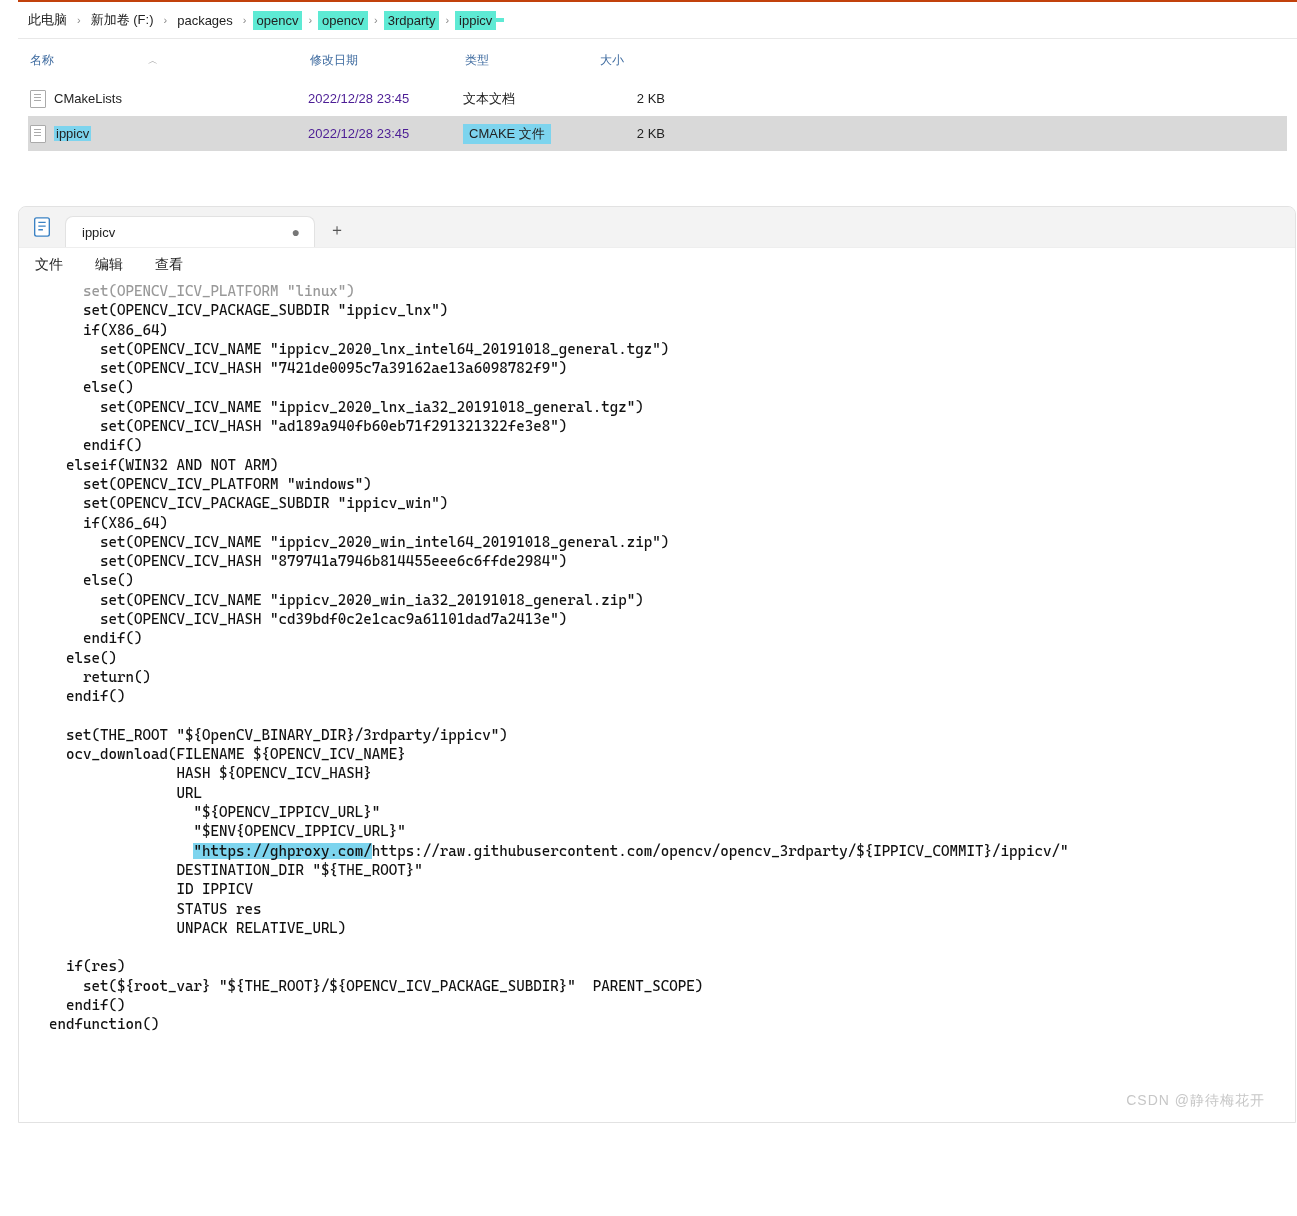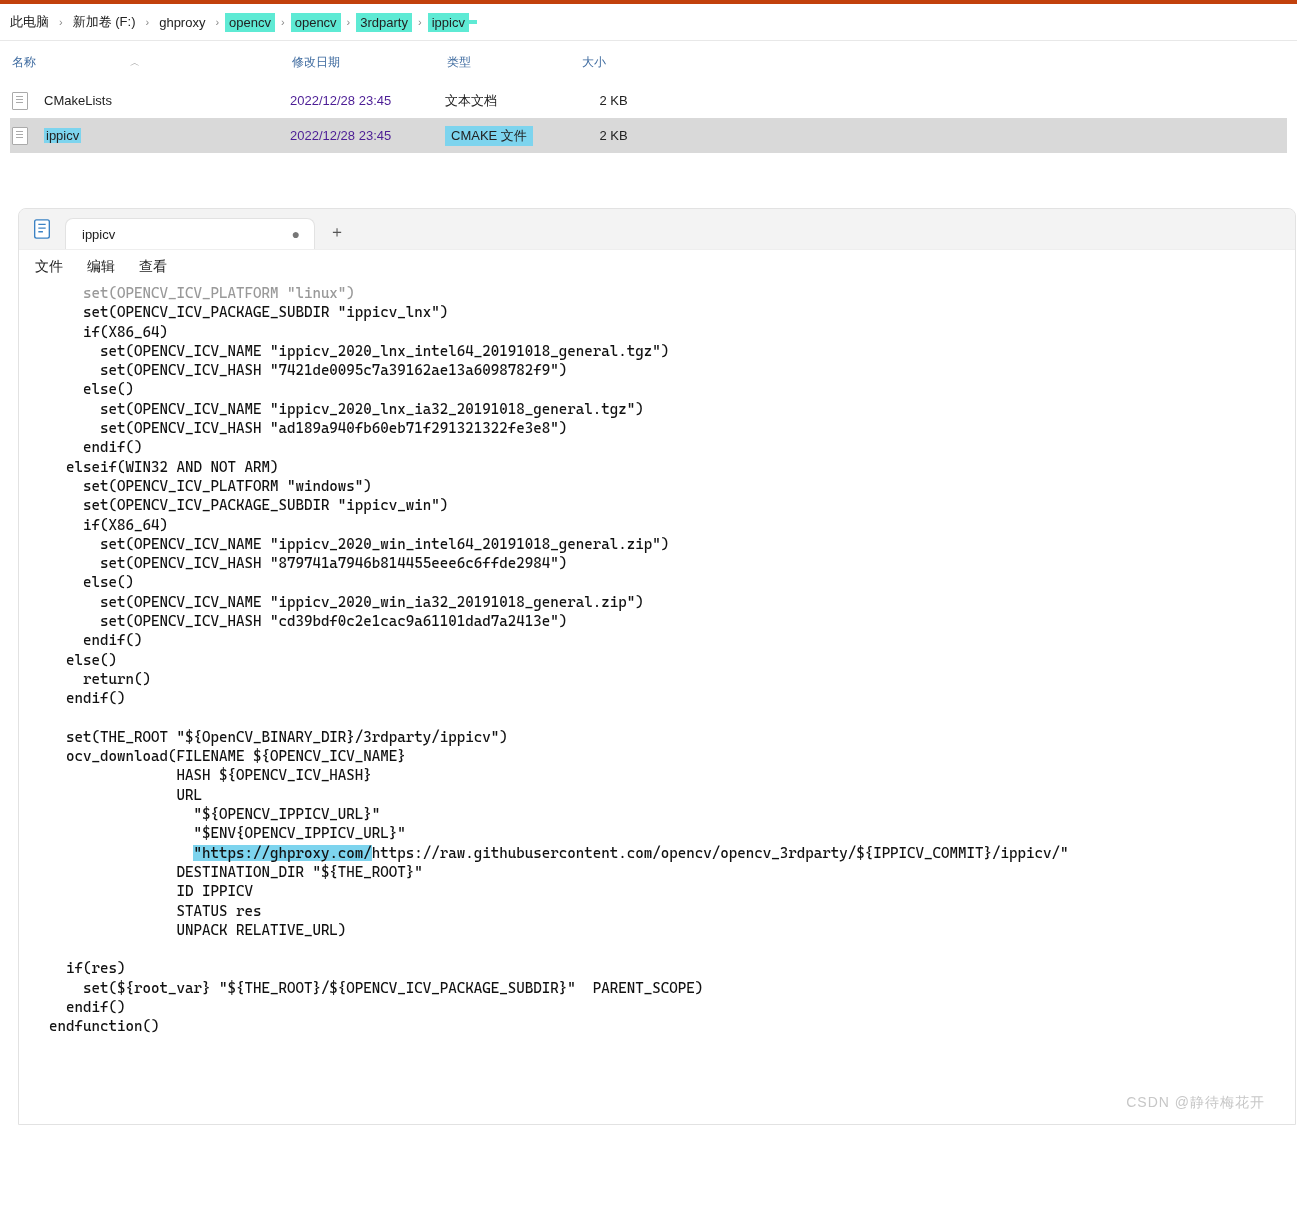--- a/index.html
+++ b/index.html
@@ -4,21 +4,21 @@
 <style>
   * { box-sizing: border-box; margin: 0; padding: 0; }
   body {
     font-family: "Microsoft YaHei", "Segoe UI", sans-serif;
     font-size: 13px;
     color: #222;
     background: #fff;
     width: 1297px;
   }
   
-  .explorer { border-top: 4px solid #c2410c; }
+  .explorer { border-top: 2px solid #c2410c; margin-left: 18px; }
   .breadcrumb {
     display: flex; align-items: center;
     padding: 7px 8px 7px 6px;
     border-bottom: 1px solid #e8e8e8;
     font-size: 13px;
   }
   .crumb {
     padding: 2px 4px;
     white-space: nowrap;
   }
@@ -35,23 +35,23 @@
     color: #3d6a9f;
     font-size: 12px;
     height: 42px;
   }
   .file-header .col { display:flex; align-items:center; padding-left:2px;text-align:center;}
   .file-header .col.name { position:relative; }
   .sort-ind {
     position:absolute; left:120px; top:2px; color:#888; font-size:10px;
   }
   .file-row { font-size: 13px; color:#222;}
-  .file-row .col.size { text-align:center; padding-right:8px; }
+  .file-row .col.size { text-align:right; padding-right:8px; }
   .file-row.selected { background:#d9d9d9; }
-  .file-row .fname { display:flex; align-items:center; gap:16px; padding-left:2px; }
+  .file-row .fname { display:flex; align-items:center; gap:8px; padding-left:2px; }
   .file-row .fname .label.hl { background:#7dd4ee; padding:0 2px; }
   .file-row .type.hl   { background:#7dd4ee; padding:1px 6px; display:inline-block;text-align:center;}
   .file-row .col.date { color:#4c1d95; }
   .doc-icon {
     width:16px; height:18px;
     display:inline-block;
     border:1px solid #aaa;
     border-radius:1px;
     position:relative;
     background:#fff;
@@ -95,21 +95,21 @@
     justify-content:space-between;
   }
   .tab .dot { color:#777; font-size:14px; padding-left:12px;}
   .addtab {
     align-self:center;
     padding: 6px 10px;
     color:#555;
     font-size:16px;
   }
   .menubar {
-    display:flex; gap:24px;
+    display:flex; gap:32px;
     padding: 8px 16px;
     background:#fff;
     border-top:1px solid #eee;
     font-size:14px;
   }
   .code-area {
     background:#fff;
     padding: 0 0 30px 30px;
     font-family: "Cascadia Mono","Consolas",monospace;
     font-size: 14.5px;
@@ -133,21 +133,21 @@
 </style>
 </head>
 <body>
 
 <div class="explorer">
   <div class="breadcrumb" id="breadcrumb">
       <span class="crumb">此电脑</span>
       <span class="crumb-sep">›</span>
       <span class="crumb">新加卷 (F:)</span>
       <span class="crumb-sep">›</span>
-      <span class="crumb">ghproxy</span>
+      <span class="crumb">packages</span>
       <span class="crumb-sep">›</span>
       <span class="crumb hl">opencv</span>
       <span class="crumb-sep">›</span>
       <span class="crumb hl">opencv</span>
       <span class="crumb-sep">›</span>
       <span class="crumb hl">3rdparty</span>
       <span class="crumb-sep">›</span>
       <span class="crumb hl">ippicv</span>
       <span class="crumb hl">      </span>
     </div>

